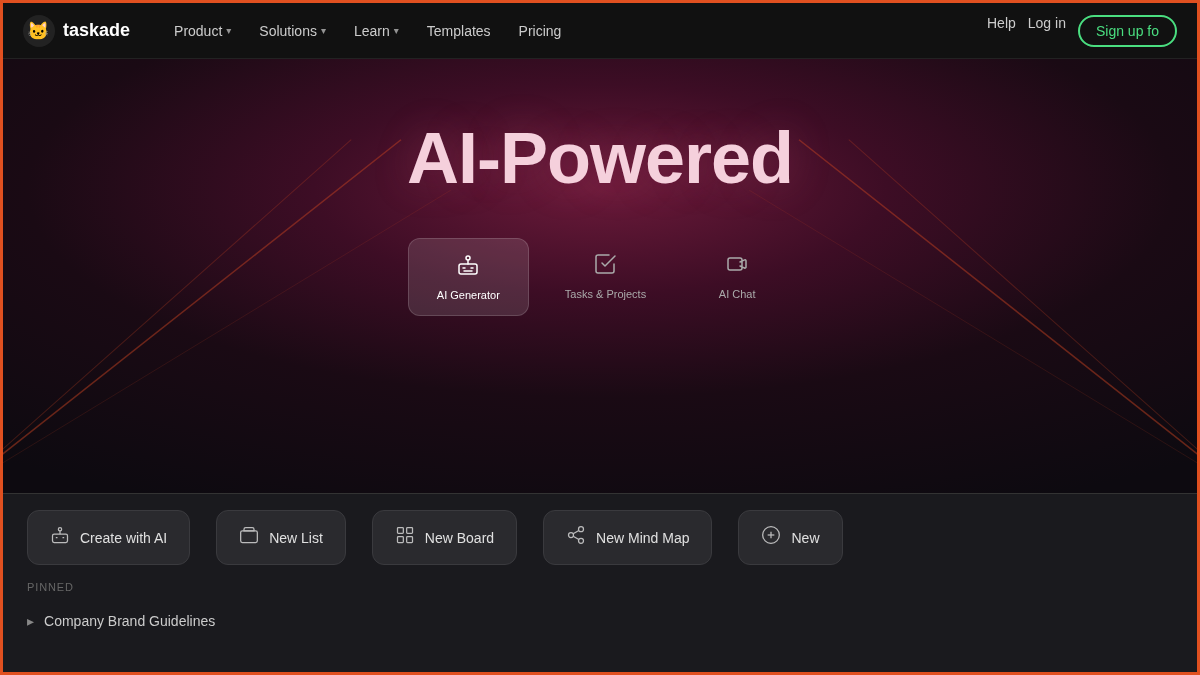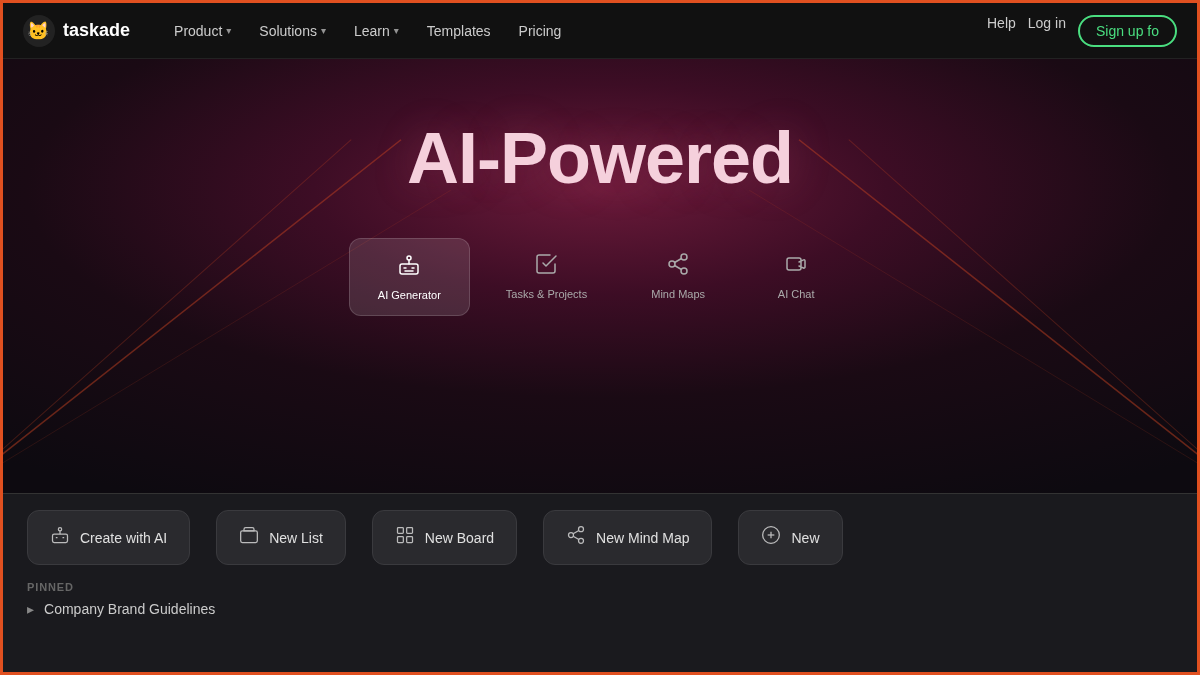--- a/index.html
+++ b/index.html
@@ -221,25 +221,25 @@
       font-size: 18px;
       opacity: 0.8;
     }
 
     .pinned-section {
       margin-top: 16px;
     }
 
     .pinned-label {
       font-size: 11px;
-      font-weight: 700;
+      font-weight: 400;
       color: #666;
       letter-spacing: 0.08em;
       text-transform: uppercase;
-      margin-bottom: 8px;
+      margin-bottom: 20px;
     }
 
     .pinned-item {
       display: flex;
       align-items: center;
       gap: 10px;
       color: #ccc;
       font-size: 14px;
     }
 
@@ -335,32 +335,20 @@
       <span class="tab-icon">
         <svg width="24" height="24" viewBox="0 0 24 24" fill="none" stroke="currentColor" stroke-width="1.5" stroke-linecap="round" stroke-linejoin="round">
           <path d="M9 11l3 3L22 4"></path>
           <path d="M21 12v7a2 2 0 01-2 2H5a2 2 0 01-2-2V5a2 2 0 012-2h11"></path>
         </svg>
       </span>
       <span>Tasks &amp; Projects</span>
     </button>
 
 
-    <button class="feature-tab">
-      <span class="tab-icon">
-        <svg width="24" height="24" viewBox="0 0 24 24" fill="none" stroke="currentColor" stroke-width="1.5" stroke-linecap="round" stroke-linejoin="round">
-          <circle cx="18" cy="5" r="3"></circle>
-          <circle cx="6" cy="12" r="3"></circle>
-          <circle cx="18" cy="19" r="3"></circle>
-          <line x1="8.59" y1="13.51" x2="15.42" y2="17.49"></line>
-          <line x1="15.41" y1="6.51" x2="8.59" y2="10.49"></line>
-        </svg>
-      </span>
-      <span>Mind Maps</span>
-    </button>
 
     <button class="feature-tab">
       <span class="tab-icon">
         <svg width="24" height="24" viewBox="0 0 24 24" fill="none" stroke="currentColor" stroke-width="1.5" stroke-linecap="round" stroke-linejoin="round">
           <path d="M15 10l4.553-2.069A1 1 0 0121 8.87V15.13a1 1 0 01-1.447.9L15 14M3 8a2 2 0 012-2h10a2 2 0 012 2v8a2 2 0 01-2 2H5a2 2 0 01-2-2V8z"></path>
         </svg>
       </span>
       <span>AI Chat</span>
     </button>
   </div>

